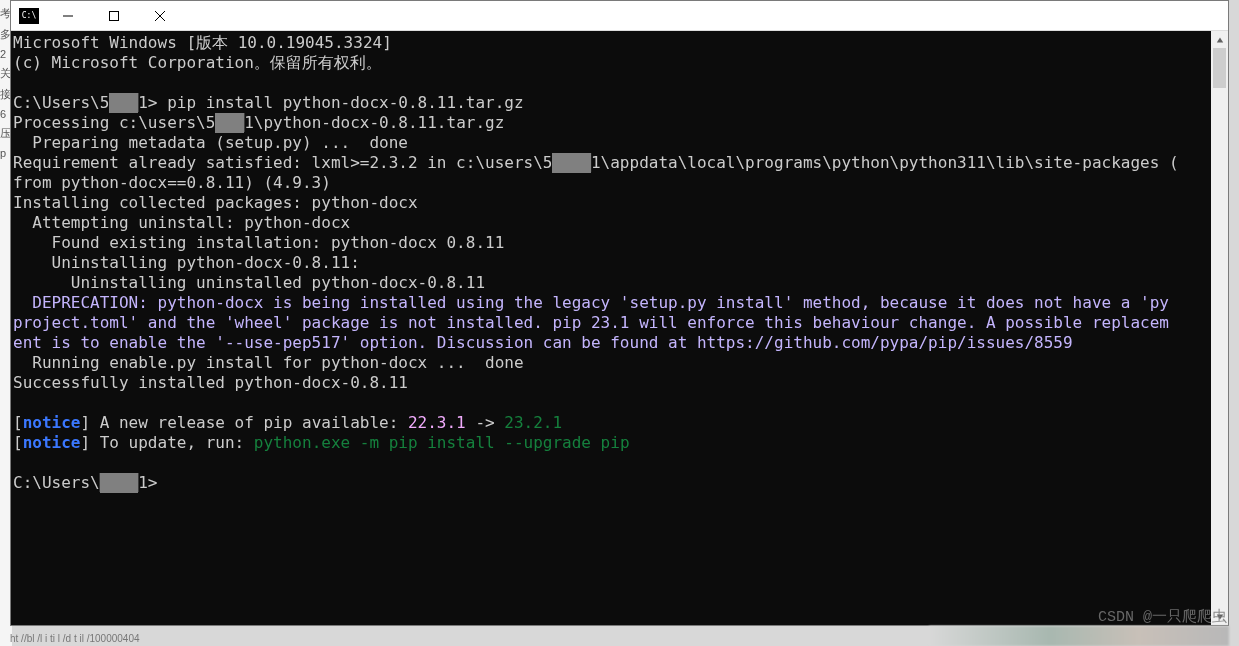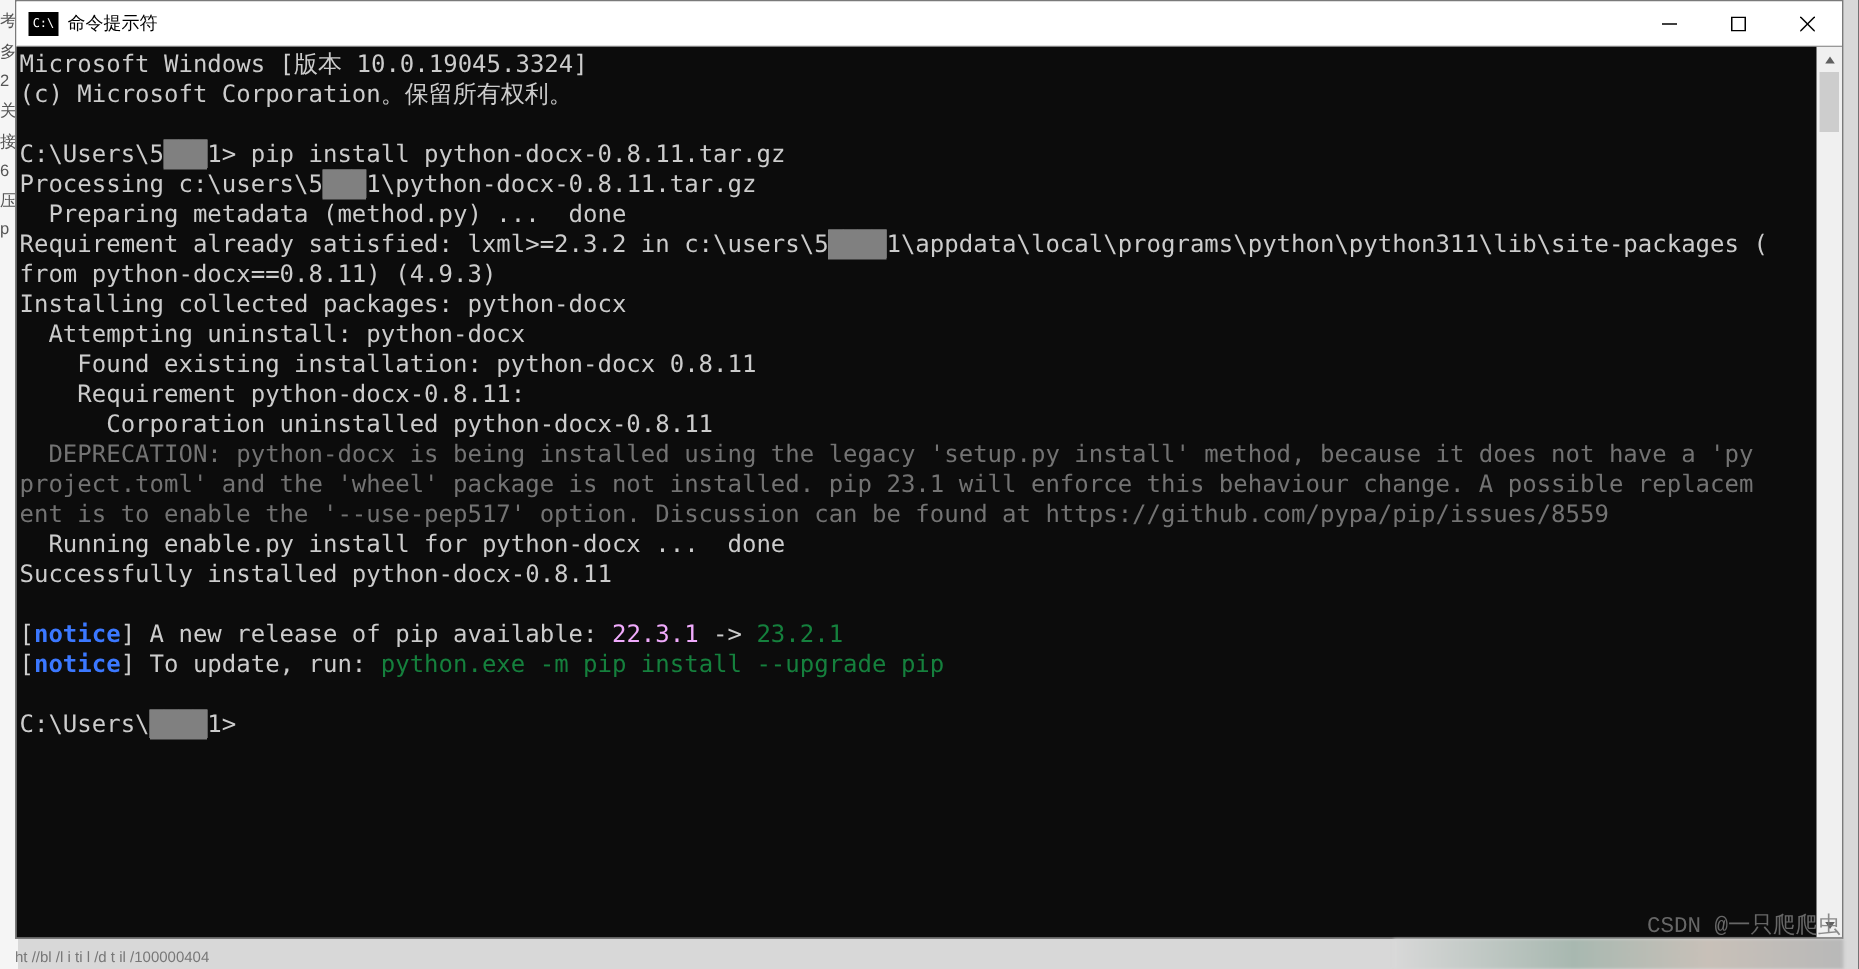--- a/index.html
+++ b/index.html
@@ -107,21 +107,21 @@
     left: 0; right: 0;
     height: 17px;
     display: flex;
     align-items: center;
     justify-content: center;
   }
   .scrollbar .arrow.up { top: 0; }
   .scrollbar .arrow.down { bottom: 0; }
   .scrollbar .arrow svg { width: 8px; height: 8px; fill: #606060; }
   .c-white { color: #cccccc; text-align: right; }
-  .c-yellow { color: #737373; }
+  .c-yellow { color: #c4b5fd; }
   .c-blue   { color: #3b78ff; font-weight: bold; }
   .c-red    { color: #f0abfc; }
   .c-green  { color: #15803d; }
   .redact {
     display: inline-block;
     background: #808080;
     color: #808080;
     user-select: none;
   }
   .watermark {
@@ -163,21 +163,20 @@
     <span>接</span>
     <span></span>
     <span>6</span>
     <span>压</span>
     <span>p</span>
 </div>
 
 <div class="window">
   <div class="title-bar">
     <span class="icon"></span>
-    <span class="title-text">命令提示符</span>
     <div class="win-controls">
       <div class="win-btn">
         <svg viewBox="0 0 10 10">
             <line x1="0" y1="5" x2="10" y2="5"></line>
           </svg>
       </div>
       <div class="win-btn">
         <svg viewBox="0 0 10 10">
             <rect x="0.5" y="0.5" width="9" height="9"></rect>
           </svg>
@@ -189,28 +188,28 @@
           </svg>
       </div>
     </div>
   </div>
 
   <div class="console"><span class="c-white"><span>Microsoft Windows [版本 </span><span>10.0.19045.3324</span><span>]</span></span>
 <span class="c-white">(c) Microsoft Corporation。保留所有权利。</span>
 
 <span class="c-white"><span>C:\Users\5</span><span class="redact">███</span><span>1&gt; </span><span>pip install python-docx-0.8.11.tar.gz</span></span>
 <span class="c-white"><span>Processing c:\users\5</span><span class="redact">███</span><span>1\python-docx-0.8.11.tar.gz</span></span>
-<span class="c-white">  Preparing metadata (method.py) ...  done</span>
+<span class="c-white">  Preparing metadata (setup.py) ...  done</span>
 <span class="c-white"><span>Requirement already satisfied: lxml&gt;=2.3.2 in c:\users\5</span><span class="redact">████</span><span>1\appdata\local\programs\python\python311\lib\site-packages (</span></span>
 <span class="c-white">from python-docx==0.8.11) (4.9.3)</span>
 <span class="c-white">Installing collected packages: python-docx</span>
 <span class="c-white">  Attempting uninstall: python-docx</span>
 <span class="c-white">    Found existing installation: python-docx 0.8.11</span>
-<span class="c-white">    Requirement python-docx-0.8.11:</span>
-<span class="c-white">      Corporation uninstalled python-docx-0.8.11</span>
+<span class="c-white">    Uninstalling python-docx-0.8.11:</span>
+<span class="c-white">      Uninstalling uninstalled python-docx-0.8.11</span>
 <span class="c-yellow">  DEPRECATION: python-docx is being installed using the legacy 'setup.py install' method, because it does not have a 'py</span>
 <span class="c-yellow">project.toml' and the 'wheel' package is not installed. pip 23.1 will enforce this behaviour change. A possible replacem</span>
 <span class="c-yellow">ent is to enable the '--use-pep517' option. Discussion can be found at https://github.com/pypa/pip/issues/8559</span>
 <span class="c-white">  Running enable.py install for python-docx ...  done</span>
 <span class="c-white">Successfully installed python-docx-0.8.11</span>
 
 <span><span class="c-white">[</span><span class="c-blue">notice</span><span class="c-white">] A new release of pip available: </span><span class="c-red">22.3.1</span><span class="c-white"> -&gt; </span><span class="c-green">23.2.1</span></span>
 <span><span class="c-white">[</span><span class="c-blue">notice</span><span class="c-white">] To update, run: </span><span class="c-green">python.exe -m pip install --upgrade pip</span></span>
 
 <span class="c-white"><span>C:\Users\</span><span class="redact">████</span><span>1&gt;</span></span>

